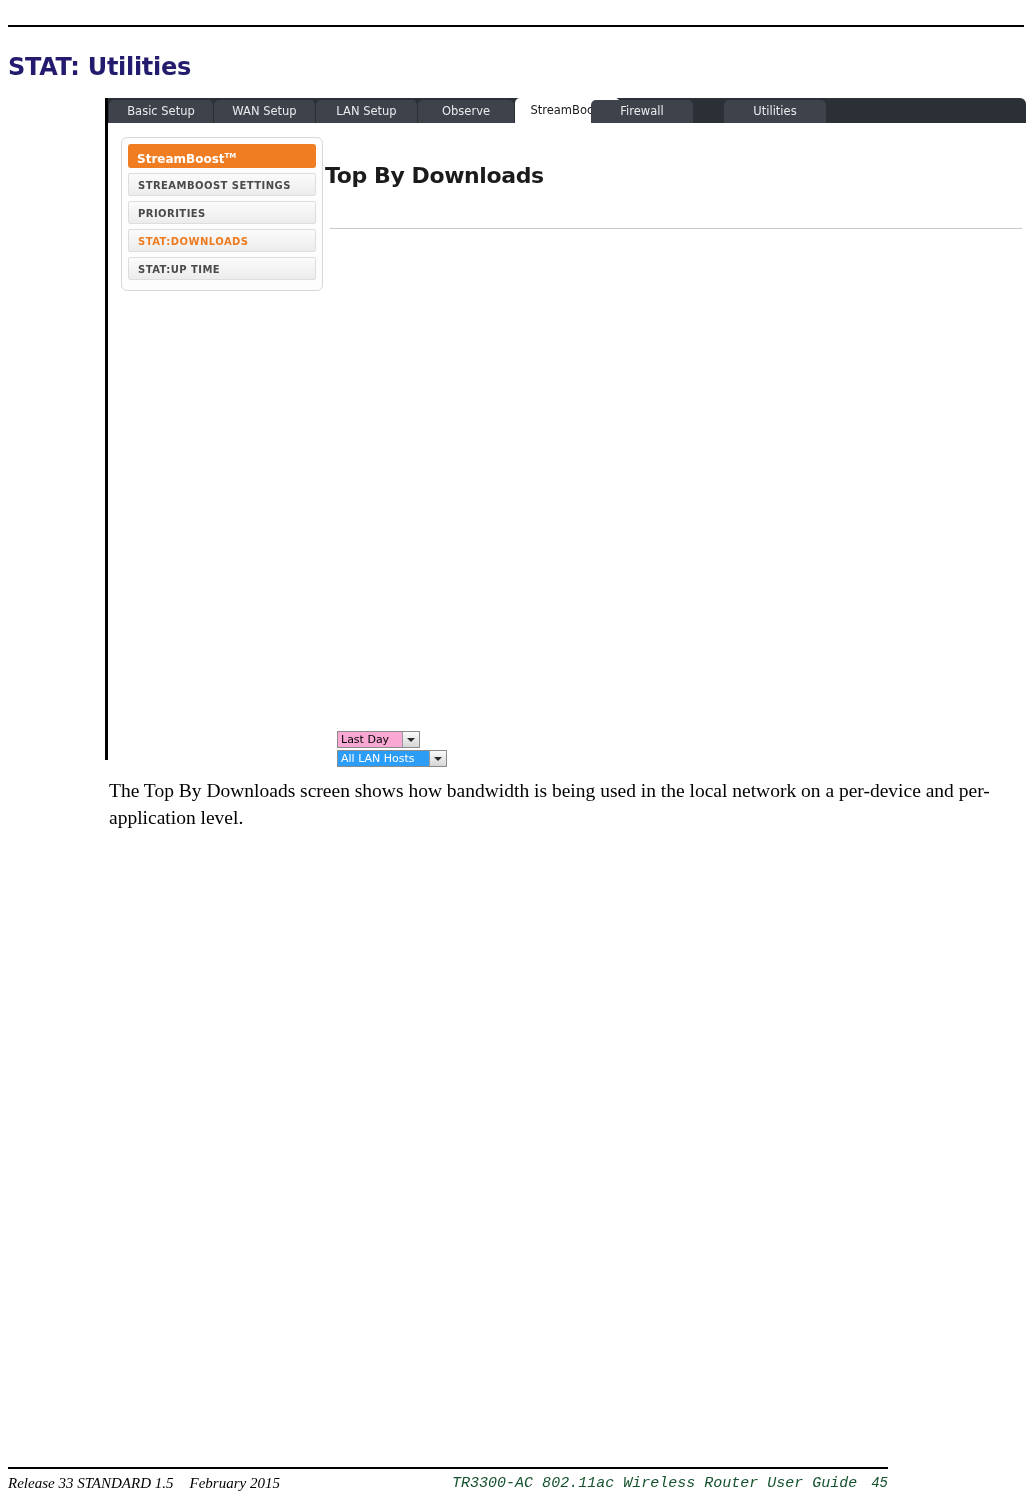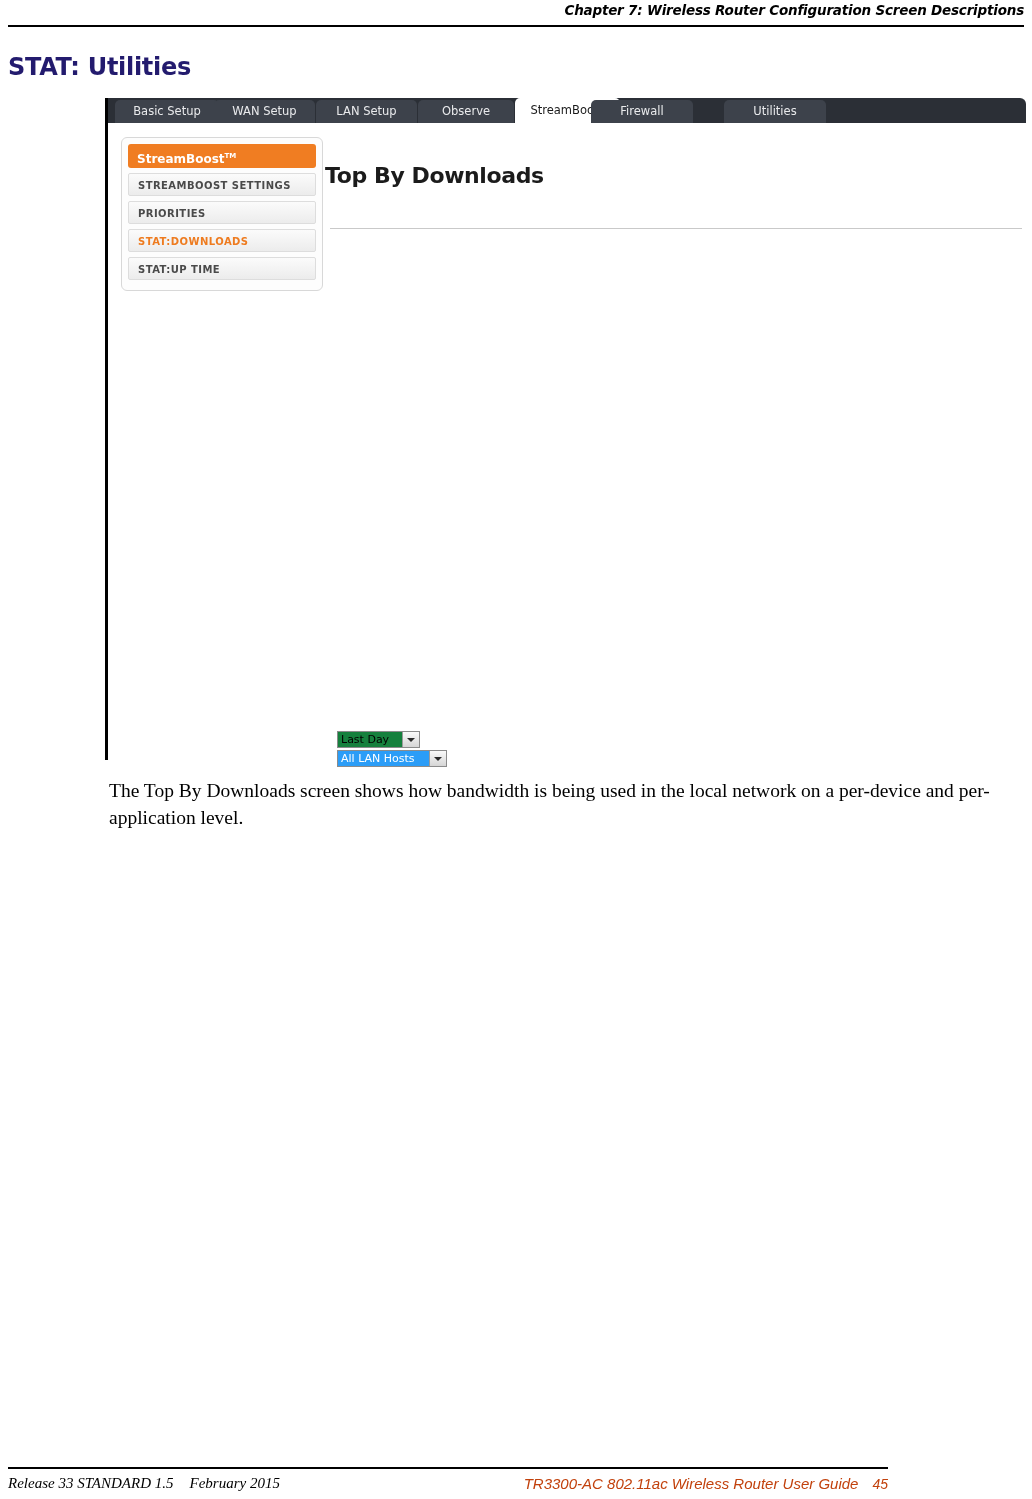--- a/index.html
+++ b/index.html
@@ -198,21 +198,21 @@
   
   #controls {
     position: absolute;
     left: 229px;
     top: 608px;
   }
   .select-box {
     display: flex;
     align-items: stretch;
     border: 1px solid #8b8b8b;
-    background: #15803d;
+    background: #f9a8d4;
     height: 17px;
     box-sizing: border-box;
     width: 83px;
     margin-bottom: 2px;
     font-family: "DejaVu Sans", sans-serif;
   }
   .select-box .sel-value {
     flex: 1;
     font-size: 11px;
     line-height: 15px;
@@ -278,48 +278,47 @@
     font-style: italic;
     font-size: 15px;
     color: #000000;
     white-space: nowrap;
   }
   #page-footer .ftr-left .ftr-gap { display: inline-block; width: 16px; }
   #page-footer .ftr-right {
     position: absolute;
     right: 8px;
     top: 20px;
-    font-family: Liberation Sans, sans-serif;
+    font-family: Liberation Mono, monospace;
     font-style: italic;
     font-size: 15px;
-    color: #c2410c;
+    color: #14532d;
     white-space: nowrap;
   }
   #page-footer .ftr-right .page-num {
     display: inline-block;
     margin-left: 14px;
     font-size: 14px;
   }
 </style>
 </head>
 <body>
 
 <div id="page-header">
-  <div class="hdr-text">Chapter 7: Wireless Router Configuration Screen Descriptions</div>
   <div class="hdr-rule"></div>
 </div>
 
 <div id="section-title">STAT: Utilities</div>
 
 <div id="figure-left-rule"></div>
 
 <div id="router-ui">
 
   <div id="tab-bar">
-      <div class="tab" style="left: 7px; width: 104px;">Basic Setup</div>
+      <div class="tab" style="left: 1px; width: 104px;">Basic Setup</div>
       <div class="tab" style="left: 106px; width: 101px;">WAN Setup</div>
       <div class="tab" style="left: 208px; width: 101px;">LAN Setup</div>
       <div class="tab" style="left: 310px; width: 96px;">Observe</div>
       <div class="tab active" style="left: 407px; width: 105px;">StreamBoost</div>
       <div class="tab" style="left: 483px; width: 102px;">Firewall</div>
       <div class="tab" style="left: 616px; width: 102px;">Utilities</div>
     </div>
 
   <div id="router-body">
 

